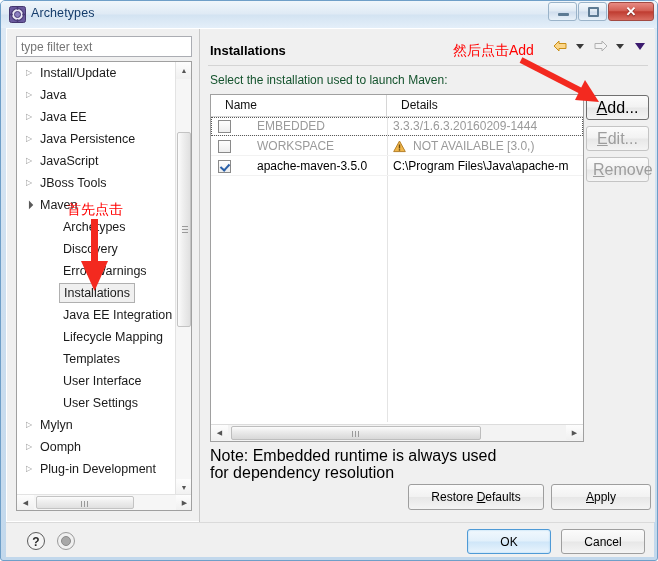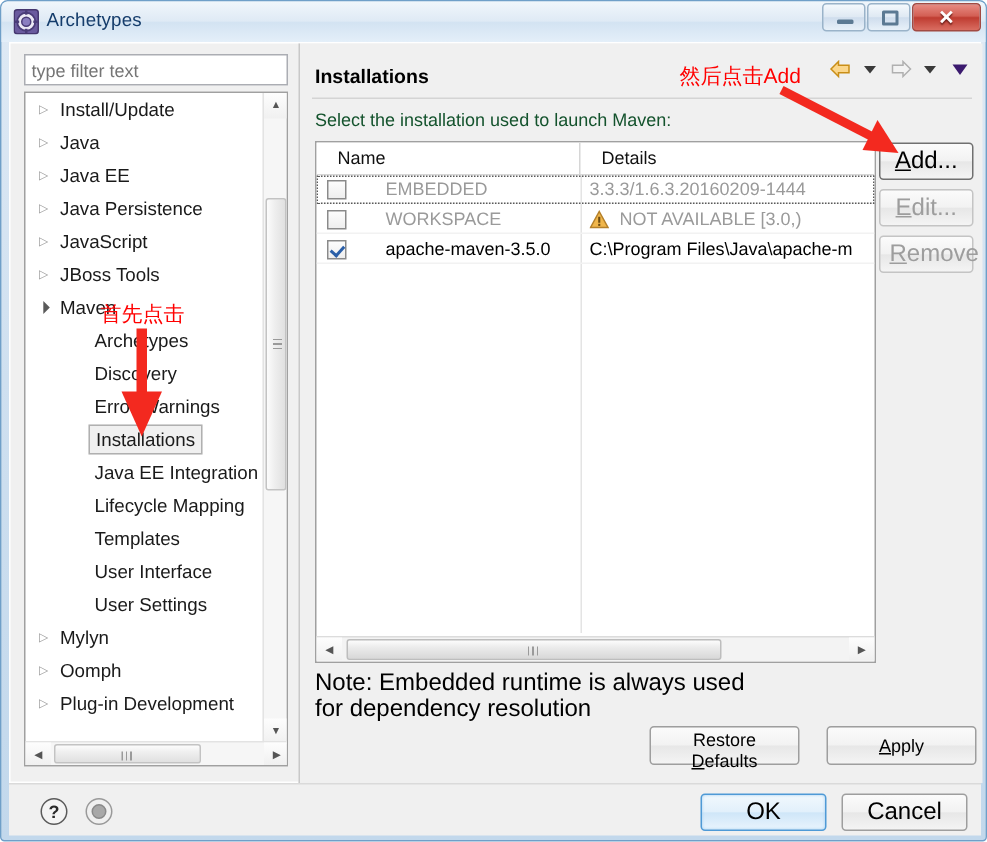--- a/index.html
+++ b/index.html
@@ -298,21 +298,21 @@
   .bottom-btn {
     position: absolute; top: 455px;
     height: 26px;
     font-family: "Liberation Sans", sans-serif;
     font-size: 12px;
     border: 1px solid #9e9e9e;
     border-radius: 3px;
     background: linear-gradient(to bottom,#fbfbfb 0%,#f2f2f2 48%,#e7e7e7 52%,#f4f4f4 100%);
     color: #000;
   }
-  .btn-restore { right: 122px; width: 100px; }
+  .btn-restore { right: 111px; width: 136px; }
   .btn-apply   { right: 4px;   width: 100px; }
 
   
   .footer {
     position: absolute; left: 5px; top: 521px;
     width: 648px; height: 35px;
     background: #f0f0f0;
     border-top: 1px solid #dadada;
   }
   .help-ico {
@@ -320,21 +320,21 @@
     width: 20px; height: 20px;
   }
   .round-ico {
     position: absolute; left: 50px; top: 8px;
     width: 20px; height: 20px;
   }
   .dlg-btn {
     position: absolute; top: 6px;
     width: 84px; height: 25px;
     font-family: "Liberation Sans", sans-serif;
-    font-size: 16px;
+    font-size: 12px;
     border: 1px solid #9e9e9e;
     border-radius: 3px;
     background: linear-gradient(to bottom,#fbfbfb 0%,#f2f2f2 48%,#e7e7e7 52%,#f4f4f4 100%);
     color: #000;
   }
   .btn-ok {
     right: 103px;
     border: 1px solid #4f9ad6;
     background: linear-gradient(to bottom,#f1f8fd 0%,#e2f0fb 48%,#cfe6f8 52%,#e9f4fd 100%);
     box-shadow: 0 0 2px #9ecdf0 inset;

